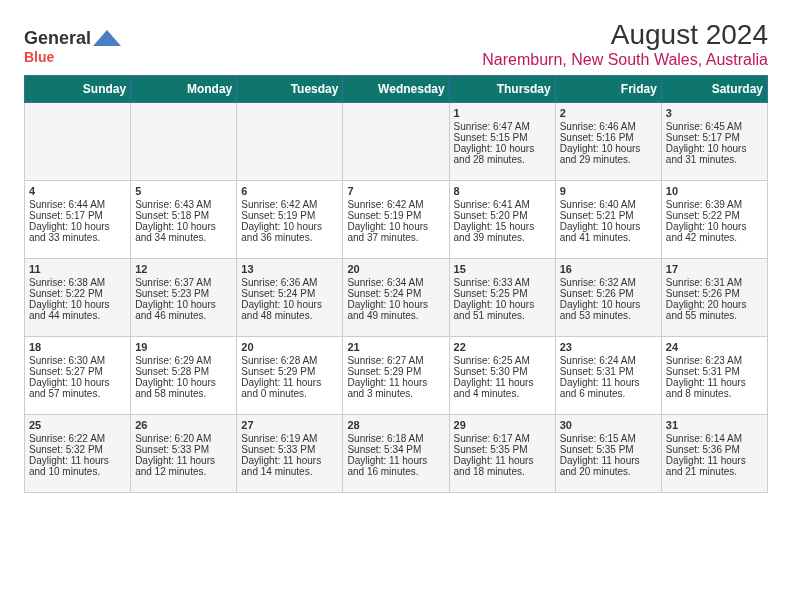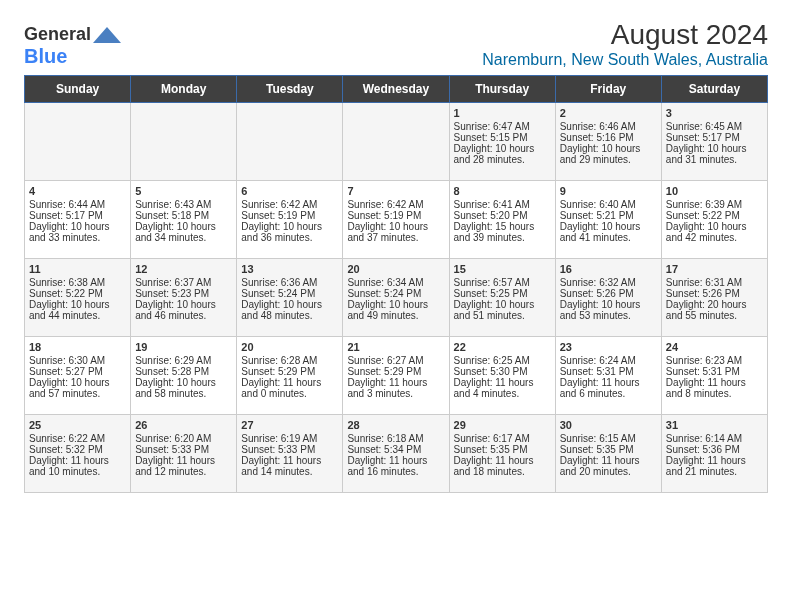--- a/index.html
+++ b/index.html
@@ -21,23 +21,23 @@
       flex-direction: column;
       align-items: flex-start;
       margin-top: 4px;
     }
     .logo-general {
       font-size: 18px;
       font-weight: bold;
       color: #333;
     }
     .logo-blue {
-      font-size: 20px;
+      font-size: 14px;
       font-weight: bold;
-      color: #3b82f6;
+      color: #ef4444;
     }
     .logo-icon {
       width: 28px;
       height: 16px;
       margin-left: 2px;
     }
     .logo-row {
       display: flex;
       align-items: center;
     }
@@ -45,34 +45,34 @@
       text-align: right;
     }
     .main-title {
       font-size: 28px;
       font-weight: normal;
       color: #333;
       line-height: 1.1;
     }
     .subtitle {
       font-size: 16px;
-      color: #0369a1;
+      color: #be185d;
     }
     table {
       width: 100%;
       border-collapse: collapse;
       table-layout: fixed;
     }
     thead tr th {
-      background-color: #404040;
+      background-color: #0f766e;
       color: #fff;
       font-size: 12px;
       font-weight: bold;
       padding: 6px 4px;
-      text-align: center;
+      text-align: right;
       border: 1px solid #3a6aaa;
     }
     tbody tr td {
       border: 1px solid #ccc;
       vertical-align: top;
       padding: 4px 4px;
       font-size: 10px;
       color: #333;
       min-height: 70px;
       height: 78px;
@@ -213,21 +213,21 @@
           <div>Daylight: 10 hours and 48 minutes.</div>
         </td>
         <td>
           <span class="day-num">20</span>
           <div>Sunrise: 6:34 AM</div>
           <div>Sunset: 5:24 PM</div>
           <div>Daylight: 10 hours and 49 minutes.</div>
         </td>
         <td>
           <span class="day-num">15</span>
-          <div>Sunrise: 6:57 AM</div>
+          <div>Sunrise: 6:33 AM</div>
           <div>Sunset: 5:25 PM</div>
           <div>Daylight: 10 hours and 51 minutes.</div>
         </td>
         <td>
           <span class="day-num">16</span>
           <div>Sunrise: 6:32 AM</div>
           <div>Sunset: 5:26 PM</div>
           <div>Daylight: 10 hours and 53 minutes.</div>
         </td>
         <td>

